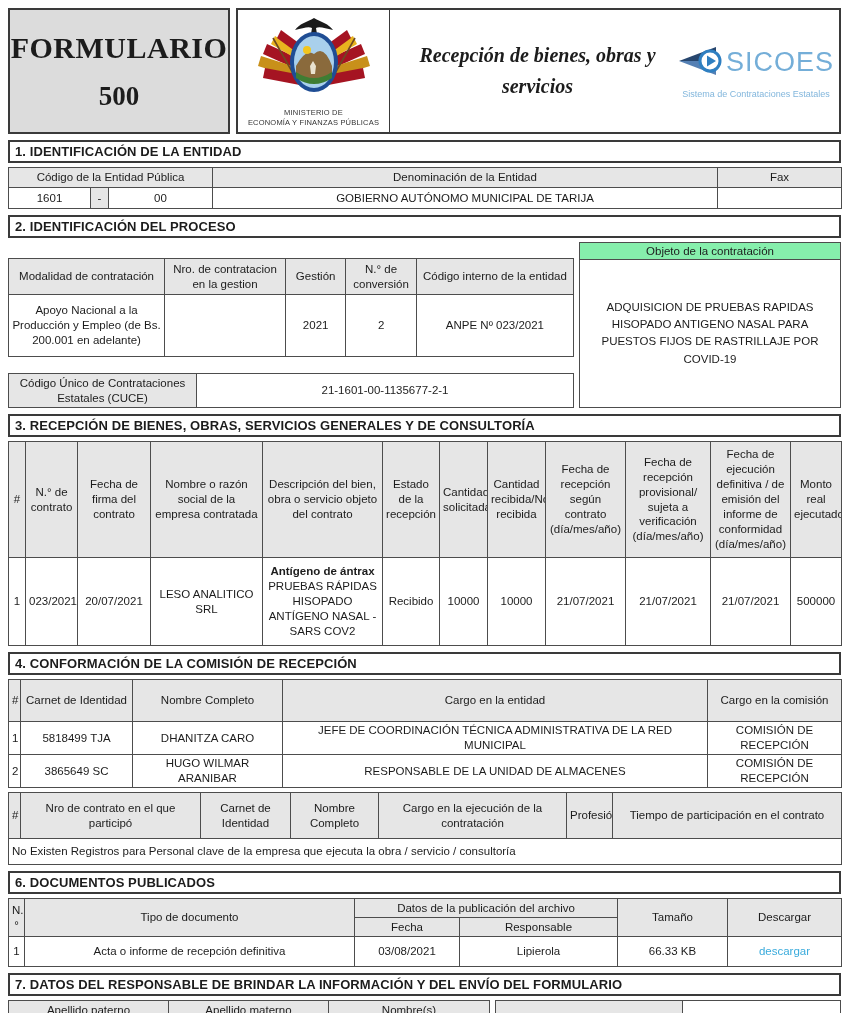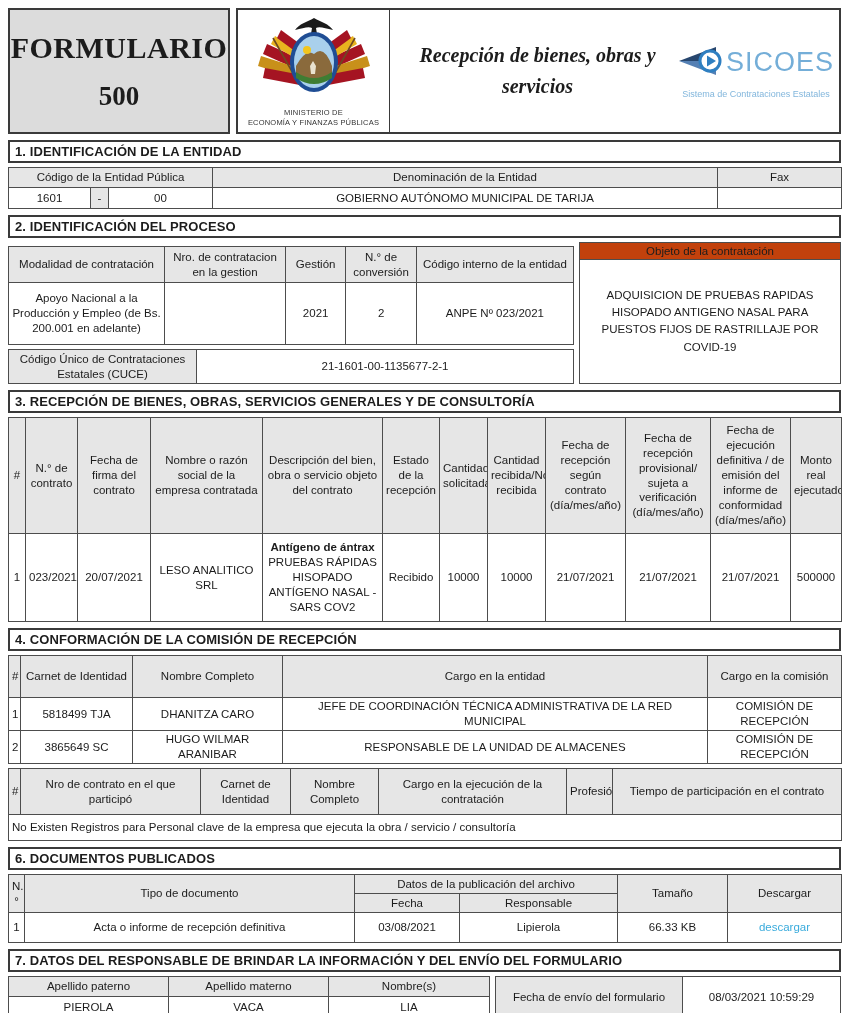--- a/index.html
+++ b/index.html
@@ -53,25 +53,25 @@
     text-align:center; vertical-align:middle; padding:1px 3px; line-height:1.3;
     overflow:hidden;
   }
   table.frm th { background:#e6e6e6; }
   .bold { font-weight:bold; }
   .left { text-align:left !important; }
 
   
   .s2-wrap { display:flex; margin-top:4px; }
   .s2-left { width:566px; }
-  .s2-left table.frm { margin-top:4px; }
+  .s2-left table.frm { margin-top:16px; }
   .s2-left .cuce-table { margin-top:-1.5px; }
   .s2-right { flex:1; margin-left:5px; display:flex; flex-direction:column; }
   .obj-header {
-    border:1.5px solid #4d4d4d; background:#c2410c; text-align:center;
+    border:1.5px solid #4d4d4d; background:#86efac; text-align:center;
     font-size:11.5px; padding:2px 0;
   }
   .obj-value {
     border:1.5px solid #4d4d4d; margin-top:-1.5px; flex:1;
     display:flex; align-items:center; justify-content:center; text-align:center;
     font-size:11.5px; padding:4px 10px; line-height:1.5;
   }
 
   
   .s7-wrap { display:flex; margin-top:4px; }

